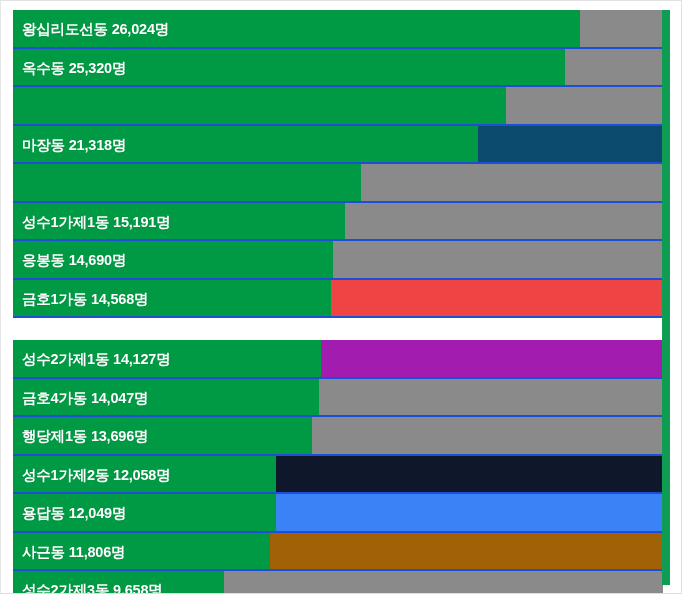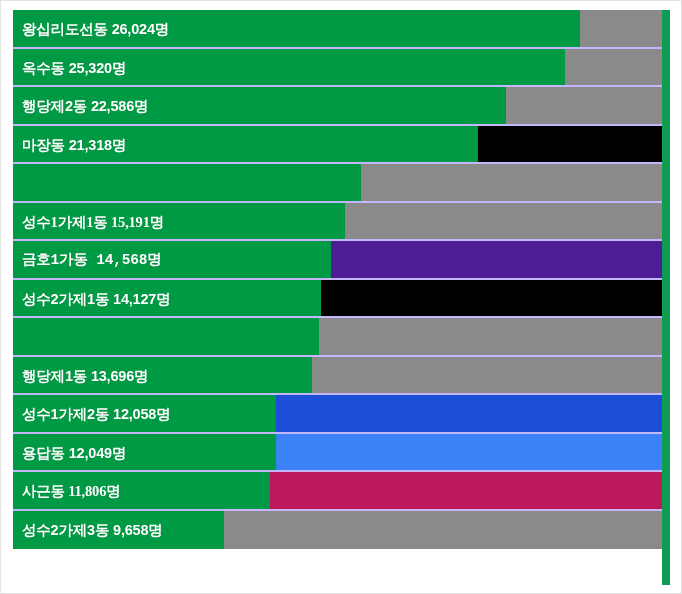--- a/index.html
+++ b/index.html
@@ -34,21 +34,21 @@
     width: 650px;
     height: 575px;
   }
 
   .bar-row {
     position: relative;
     width: 650px;
     height: 38.5px;
     background: #8a8a8a;
     box-sizing: border-box;
-    border-bottom: 2px solid #c4b5fd;
+    border-bottom: 2px solid #1d4ed8;
     overflow: hidden;
   }
   .bar-row:last-child {
     border-bottom: none;
   }
 
   .bar-fill {
     position: absolute;
     left: 0;
     top: 0;
@@ -96,57 +96,61 @@
       <div class="bar-row" style="background: rgb(138, 138, 138);">
         <div class="bar-fill" style="width: 87.3%; background: rgb(0, 154, 68);"></div>
         <div class="bar-label">왕십리도선동 26,024명</div>
       </div>
       <div class="bar-row" style="background: rgb(138, 138, 138); padding-left: 16px;">
         <div class="bar-fill" style="width: 84.9%; background: rgb(0, 154, 68);"></div>
         <div class="bar-label">옥수동 25,320명</div>
       </div>
       <div class="bar-row" style="background: rgb(138, 138, 138);">
         <div class="bar-fill" style="width: 75.8%; background: rgb(0, 154, 68);"></div>
-        <div class="bar-label">행당제2동 22,586명</div>
       </div>
-      <div class="bar-row" style="background: #000000;">
+      <div class="bar-row" style="background: #0c4a6e;">
         <div class="bar-fill" style="width: 71.5%; background: rgb(0, 154, 68);"></div>
         <div class="bar-label">마장동 21,318명</div>
       </div>
       <div class="bar-row" style="background: rgb(138, 138, 138);">
         <div class="bar-fill" style="width: 53.5%; background: rgb(0, 154, 68);"></div>
       </div>
-      <div class="bar-row" style="background: rgb(138, 138, 138); font-family: Liberation Serif, serif;">
+      <div class="bar-row" style="background: rgb(138, 138, 138);">
         <div class="bar-fill" style="width: 51%; background: rgb(0, 154, 68);"></div>
         <div class="bar-label">성수1가제1동 15,191명</div>
       </div>
-      <div class="bar-row" style="background: #4c1d95; font-family: Liberation Mono, monospace;">
+      <div class="bar-row" style="background: rgb(138, 138, 138);">
+        <div class="bar-fill" style="width: 49.3%; background: rgb(0, 154, 68);"></div>
+        <div class="bar-label">응봉동 14,690명</div>
+      </div>
+      <div class="bar-row" style="background: #ef4444;">
         <div class="bar-fill" style="width: 48.9%; background: rgb(0, 154, 68);"></div>
         <div class="bar-label">금호1가동 14,568명</div>
       </div>
-      <div class="bar-row" style="background: #000000;">
+      <div class="bar-row" style="background: #a21caf; margin-top: 22px;">
         <div class="bar-fill" style="width: 47.4%; background: rgb(0, 154, 68);"></div>
         <div class="bar-label">성수2가제1동 14,127명</div>
       </div>
       <div class="bar-row" style="background: rgb(138, 138, 138);">
         <div class="bar-fill" style="width: 47.1%; background: rgb(0, 154, 68);"></div>
+        <div class="bar-label">금호4가동 14,047명</div>
       </div>
       <div class="bar-row" style="background: rgb(138, 138, 138);">
         <div class="bar-fill" style="width: 46%; background: rgb(0, 154, 68);"></div>
         <div class="bar-label">행당제1동 13,696명</div>
       </div>
-      <div class="bar-row" style="background: #1d4ed8; text-align: center;">
+      <div class="bar-row" style="background: #0f172a; text-align: center;">
         <div class="bar-fill" style="width: 40.5%; background: rgb(0, 154, 68);"></div>
         <div class="bar-label">성수1가제2동 12,058명</div>
       </div>
       <div class="bar-row" style="background: #3b82f6;">
         <div class="bar-fill" style="width: 40.4%; background: rgb(0, 154, 68);"></div>
         <div class="bar-label">용답동 12,049명</div>
       </div>
-      <div class="bar-row" style="background: #be185d; font-family: Liberation Serif, serif;">
+      <div class="bar-row" style="background: #a16207;">
         <div class="bar-fill" style="width: 39.6%; background: rgb(0, 154, 68);"></div>
         <div class="bar-label">사근동 11,806명</div>
       </div>
       <div class="bar-row" style="background: rgb(138, 138, 138);">
         <div class="bar-fill" style="width: 32.4%; background: rgb(0, 154, 68);"></div>
         <div class="bar-label">성수2가제3동 9,658명</div>
       </div>
     </div>
 
   <div id="scrollbar-track">

